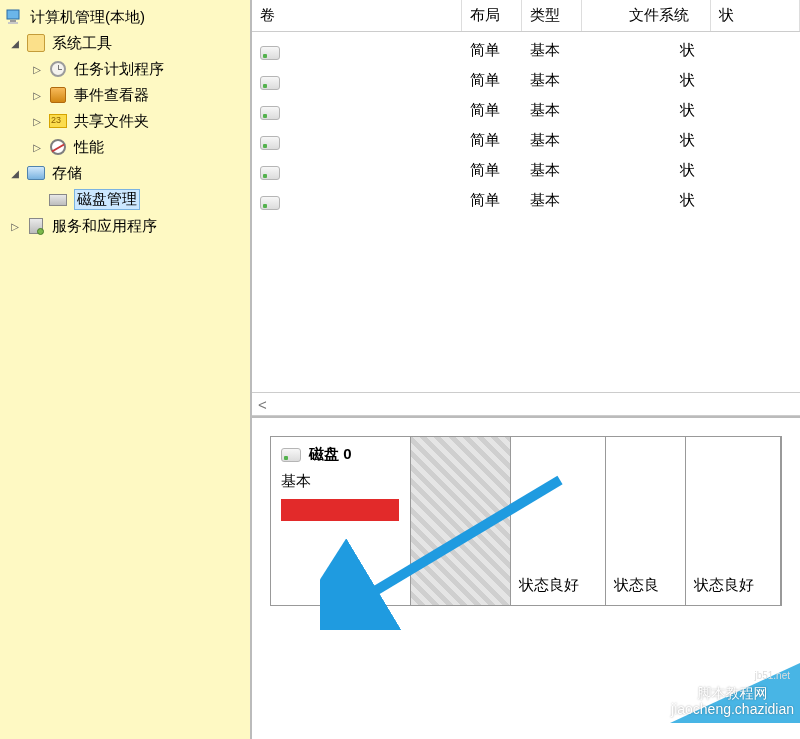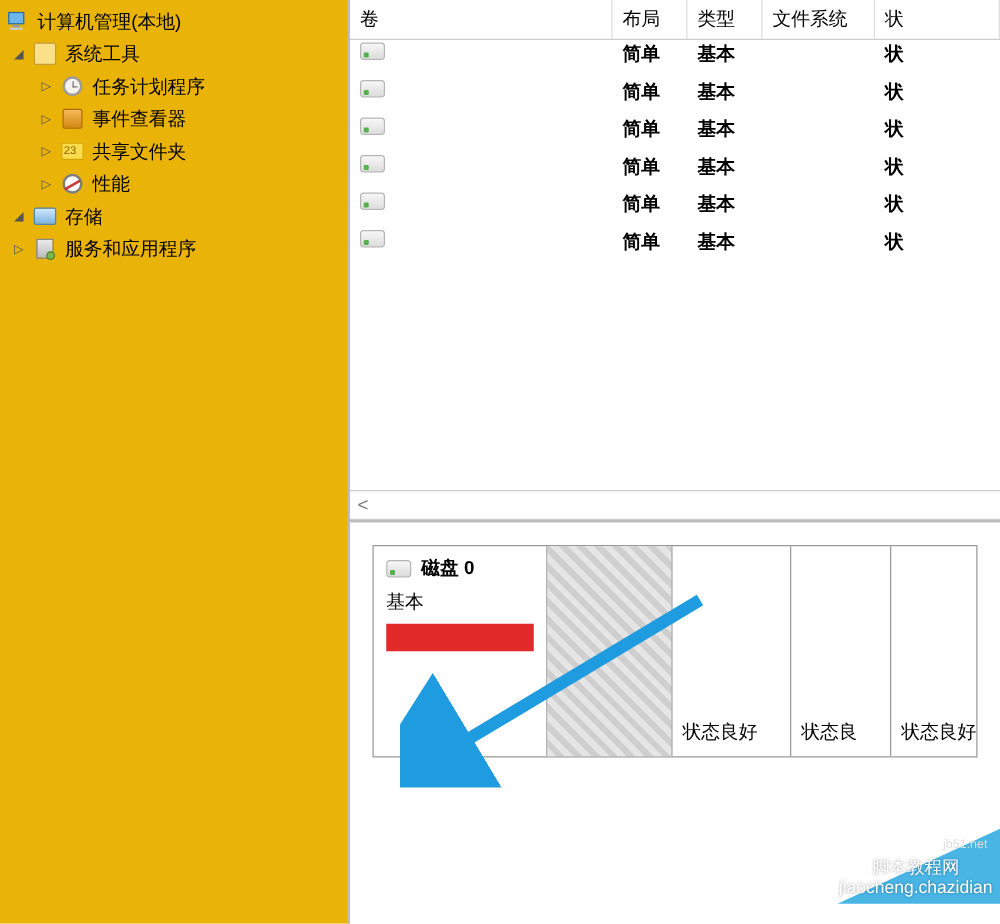--- a/index.html
+++ b/index.html
@@ -1,18 +1,18 @@
 <!DOCTYPE html>
 <html><head>
 <meta charset="utf-8">
 <style>
 * { box-sizing: border-box; margin: 0; padding: 0; }
 body { font-family: "Microsoft YaHei", SimSun, sans-serif; font-size: 15px; color: #000; background: #fff; width: 800px; height: 739px; overflow: hidden; position: relative; }
 .container { display: flex; height: 100%; }
-.left-panel { width: 280px; border-right: 2px solid #bbb; padding: 4px 0; background: #eab308; }
+.left-panel { width: 252px; border-right: 2px solid #bbb; padding: 4px 0; background: #fef9c3; }
 .right-panel { flex: 1; display: flex; flex-direction: column; overflow: hidden; }
 .tree-item { display: flex; align-items: center; padding: 3px 0; cursor: pointer; }
 .tree-item .indent { display: inline-block; }
 .expander { width: 14px; height: 14px; display: inline-flex; align-items: center; justify-content: center; margin-right: 4px; font-size: 10px; color: #555; }
 .icon { width: 20px; height: 20px; display: inline-flex; align-items: center; justify-content: center; margin-right: 6px; }
 .root-icon svg { width: 18px; height: 18px; }
 .tool-icon { background: #fbe08a; border: 1px solid #c49c3a; border-radius: 2px; width: 18px; height: 18px; position: relative; }
 .clock-icon { border: 2px solid #9b9b9b; border-radius: 50%; width: 16px; height: 16px; position: relative; background: #f5f3ef; }
 .clock-icon::after { content: ""; position: absolute; left: 6px; top: 2px; width: 1px; height: 5px; background: #777; }
 .clock-icon::before { content: ""; position: absolute; left: 6px; top: 6px; width: 4px; height: 1px; background: #777; }
@@ -27,24 +27,24 @@
 .diskmgmt-icon { background: linear-gradient(#e8e8e8,#bdbdbd); width: 18px; height: 12px; border: 1px solid #888; }
 .services-icon { background: linear-gradient(#eaeaea,#bcbcbc); width: 14px; height: 16px; border: 1px solid #888; position: relative; }
 .services-icon::after { content: ""; position: absolute; width: 5px; height: 5px; border-radius: 50%; background: #7bb84b; right: -2px; bottom: -2px; border: 1px solid #4a7e2a; }
 .selected { background: #cce8ff; border: 1px solid #7bb3e0; padding: 0 2px; }
 .volumes-area { flex: 0 0 auto; overflow: hidden; }
 .vol-header { display: flex; border-bottom: 1px solid #ccc; background: #fff; }
 .vol-header .hcell { padding: 6px 8px; border-right: 1px solid #ddd; font-size: 15px; }
 .hc-vol { width: 210px; }
 .hc-layout { width: 60px; }
 .hc-type { width: 60px; }
-.hc-fs { width: 90px; }
+.hc-fs { width: 90px; margin-left: 39px; }
 .hc-status { flex: 1; }
 .vol-rows { }
-.vol-row { display: flex; align-items: flex-start; height: 30px; font-weight: bold; }
+.vol-row { display: flex; align-items: flex-end; height: 30px; }
 .vol-row .vcell { padding: 2px 8px; }
 .vc-vol { width: 210px; display: flex; align-items: center; gap: 6px; }
 .vc-layout { width: 60px; }
 .vc-type { width: 60px; }
 .vc-fs { width: 90px; }
 .vc-status { flex: 1; }
 .drive-icon { width: 20px; height: 14px; background: linear-gradient(#f7f7f7,#dcdcdc); border: 1px solid #b5b5b5; border-radius: 3px; position: relative; }
 .drive-icon::after { content: ""; position: absolute; width: 4px; height: 4px; background: #54b24e; border-radius: 1px; left: 2px; bottom: 1px; }
 .scroll-area { height: 24px; border-top: 1px solid #ccc; border-bottom: 1px solid #ccc; display: flex; align-items: center; padding-left: 6px; color: #777; margin-top: 180px; }
 .disk-map { flex: 1; border-top: 2px solid #bbb; padding: 18px 18px 0 18px; overflow: hidden; }
@@ -131,20 +131,27 @@
 
     <div class="tree-item">
       <span class="indent" style="width:8px"></span>
       <span class="expander">◢</span>
       <span class="icon">
           <span class="storage-icon"></span>
         </span>
       <span>存储</span>
     </div>
 
+    <div class="tree-item">
+      <span class="indent" style="width:48px"></span>
+      <span class="icon">
+          <span class="diskmgmt-icon"></span>
+        </span>
+      <span class="selected">磁盘管理</span>
+    </div>
 
     <div class="tree-item">
       <span class="indent" style="width:8px"></span>
       <span class="expander">▷</span>
       <span class="icon">
           <span class="services-icon"></span>
         </span>
       <span>服务和应用程序</span>
     </div>
   </div>

